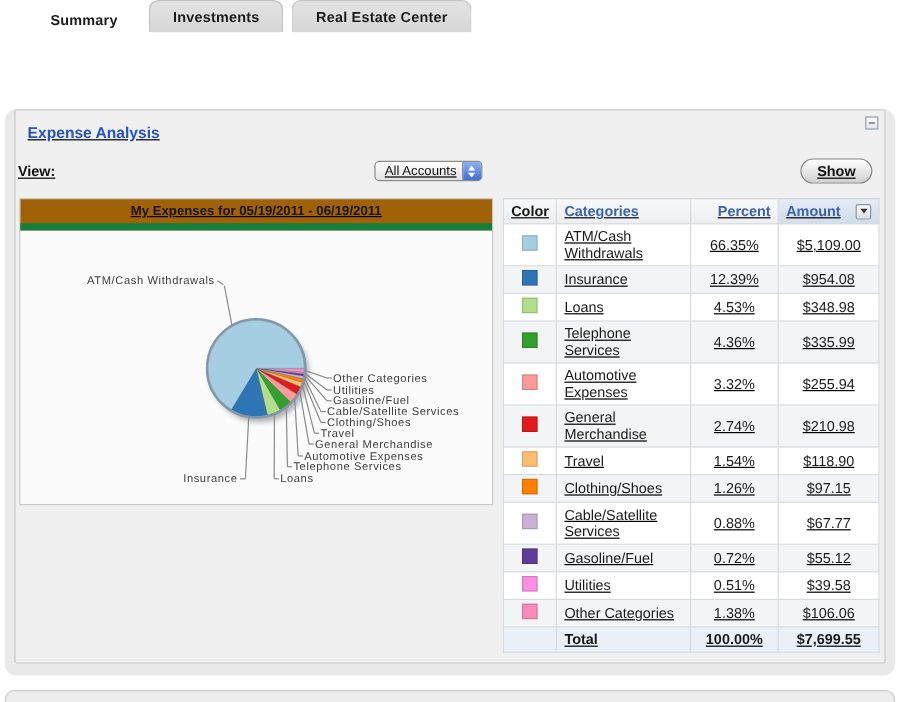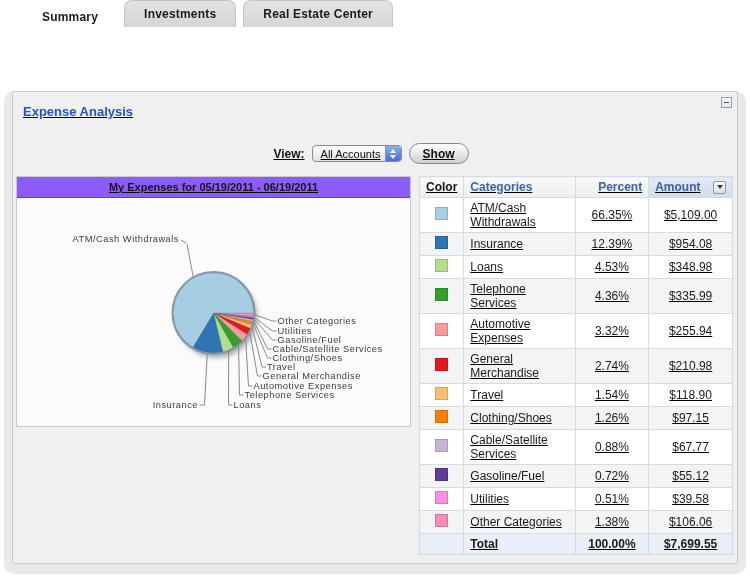--- a/index.html
+++ b/index.html
@@ -25,43 +25,43 @@
   
   .expense-box { position:relative; margin:60px 8px 0 8px; background:#f0f0f0;
                  border:1px solid #c9c9c9; border-radius:2px; padding:8px 4px 8px 2px; }
   .section-title { font-size:13px; font-weight:bold; color:#2453c6; }
   .box-header { padding:2px 0 0 8px; }
   .collapse-btn { position:absolute; top:5px; right:5px; width:11px; height:11px;
                   border:1px solid #94a0b4; background:linear-gradient(#fdfdfe,#dfe5ec);
                   display:flex; align-items:center; justify-content:center; cursor:pointer; }
   .collapse-btn .minus-line { width:5px; height:1px; background:#4a5a70; }
 
-  .view-row { display:flex; justify-content:center; align-items:center; gap:7px;
-              margin-top:23px; padding-right:6px; }
+  .view-row { display:flex; justify-content:space-between; align-items:center; gap:7px;
+              margin-top:12px; padding-right:6px; }
   .view-label { font-size:12px; font-weight:bold; color:#111; }
   .mac-select { display:flex; align-items:center; width:90px; height:17px; cursor:pointer;
                 border:1px solid #8b8b8b; border-radius:4px;
                 background:linear-gradient(#fff,#e2e2e2); overflow:hidden; }
   .mac-select .select-text { flex:1; font-size:11px; color:#111; padding-left:8px; white-space:nowrap; }
   .mac-stepper { width:16px; height:100%; display:flex; flex-direction:column; align-items:center;
                  justify-content:center; gap:2px; background:linear-gradient(#8cb0f0,#3e6ed8);
                  border-left:1px solid #8a93a3; }
   .tri-up   { width:0; height:0; border-left:3px solid transparent; border-right:3px solid transparent;
               border-bottom:4px solid #fff; }
   .tri-down { width:0; height:0; border-left:3px solid transparent; border-right:3px solid transparent;
               border-top:4px solid #fff; }
   .show-btn { height:21px; padding:0 13px; border:1px solid #878787; border-radius:11px;
               background:linear-gradient(#ffffff,#d0d0d0); font-size:12px; font-weight:bold;
               color:#111; cursor:pointer; font-family:inherit; }
 
   .content-row { display:flex; align-items:flex-start; gap:8px; margin-top:12px; padding-left:1px; }
 
   
   .chart-panel { width:395px; background:#fbfbfb; border:1px solid #c6cace; }
-  .chart-title { background:#8b5cf6; border-bottom:1px solid #15803d; text-align:center;
+  .chart-title { background:#a16207; border-bottom:6px solid #15803d; text-align:center;
                  font-size:11px; font-weight:bold; color:#151515; padding:4px 0; }
   .chart-panel svg { display:block; }
 
   
   table.exp { width:325px; border-collapse:collapse; background:#fff; border:1px solid #c3cad2;
               font-size:12px; color:#1a1a1a; }
   table.exp th, table.exp td { border:1px solid #d6dbe1; padding:3px 6px; line-height:14px;
                                vertical-align:middle; }
   thead th { background:linear-gradient(#f8f9fa,#eceef0); color:#3b63a8; font-weight:bold;
              text-align:left; border-bottom-color:#b9c2cc; cursor:pointer; }

